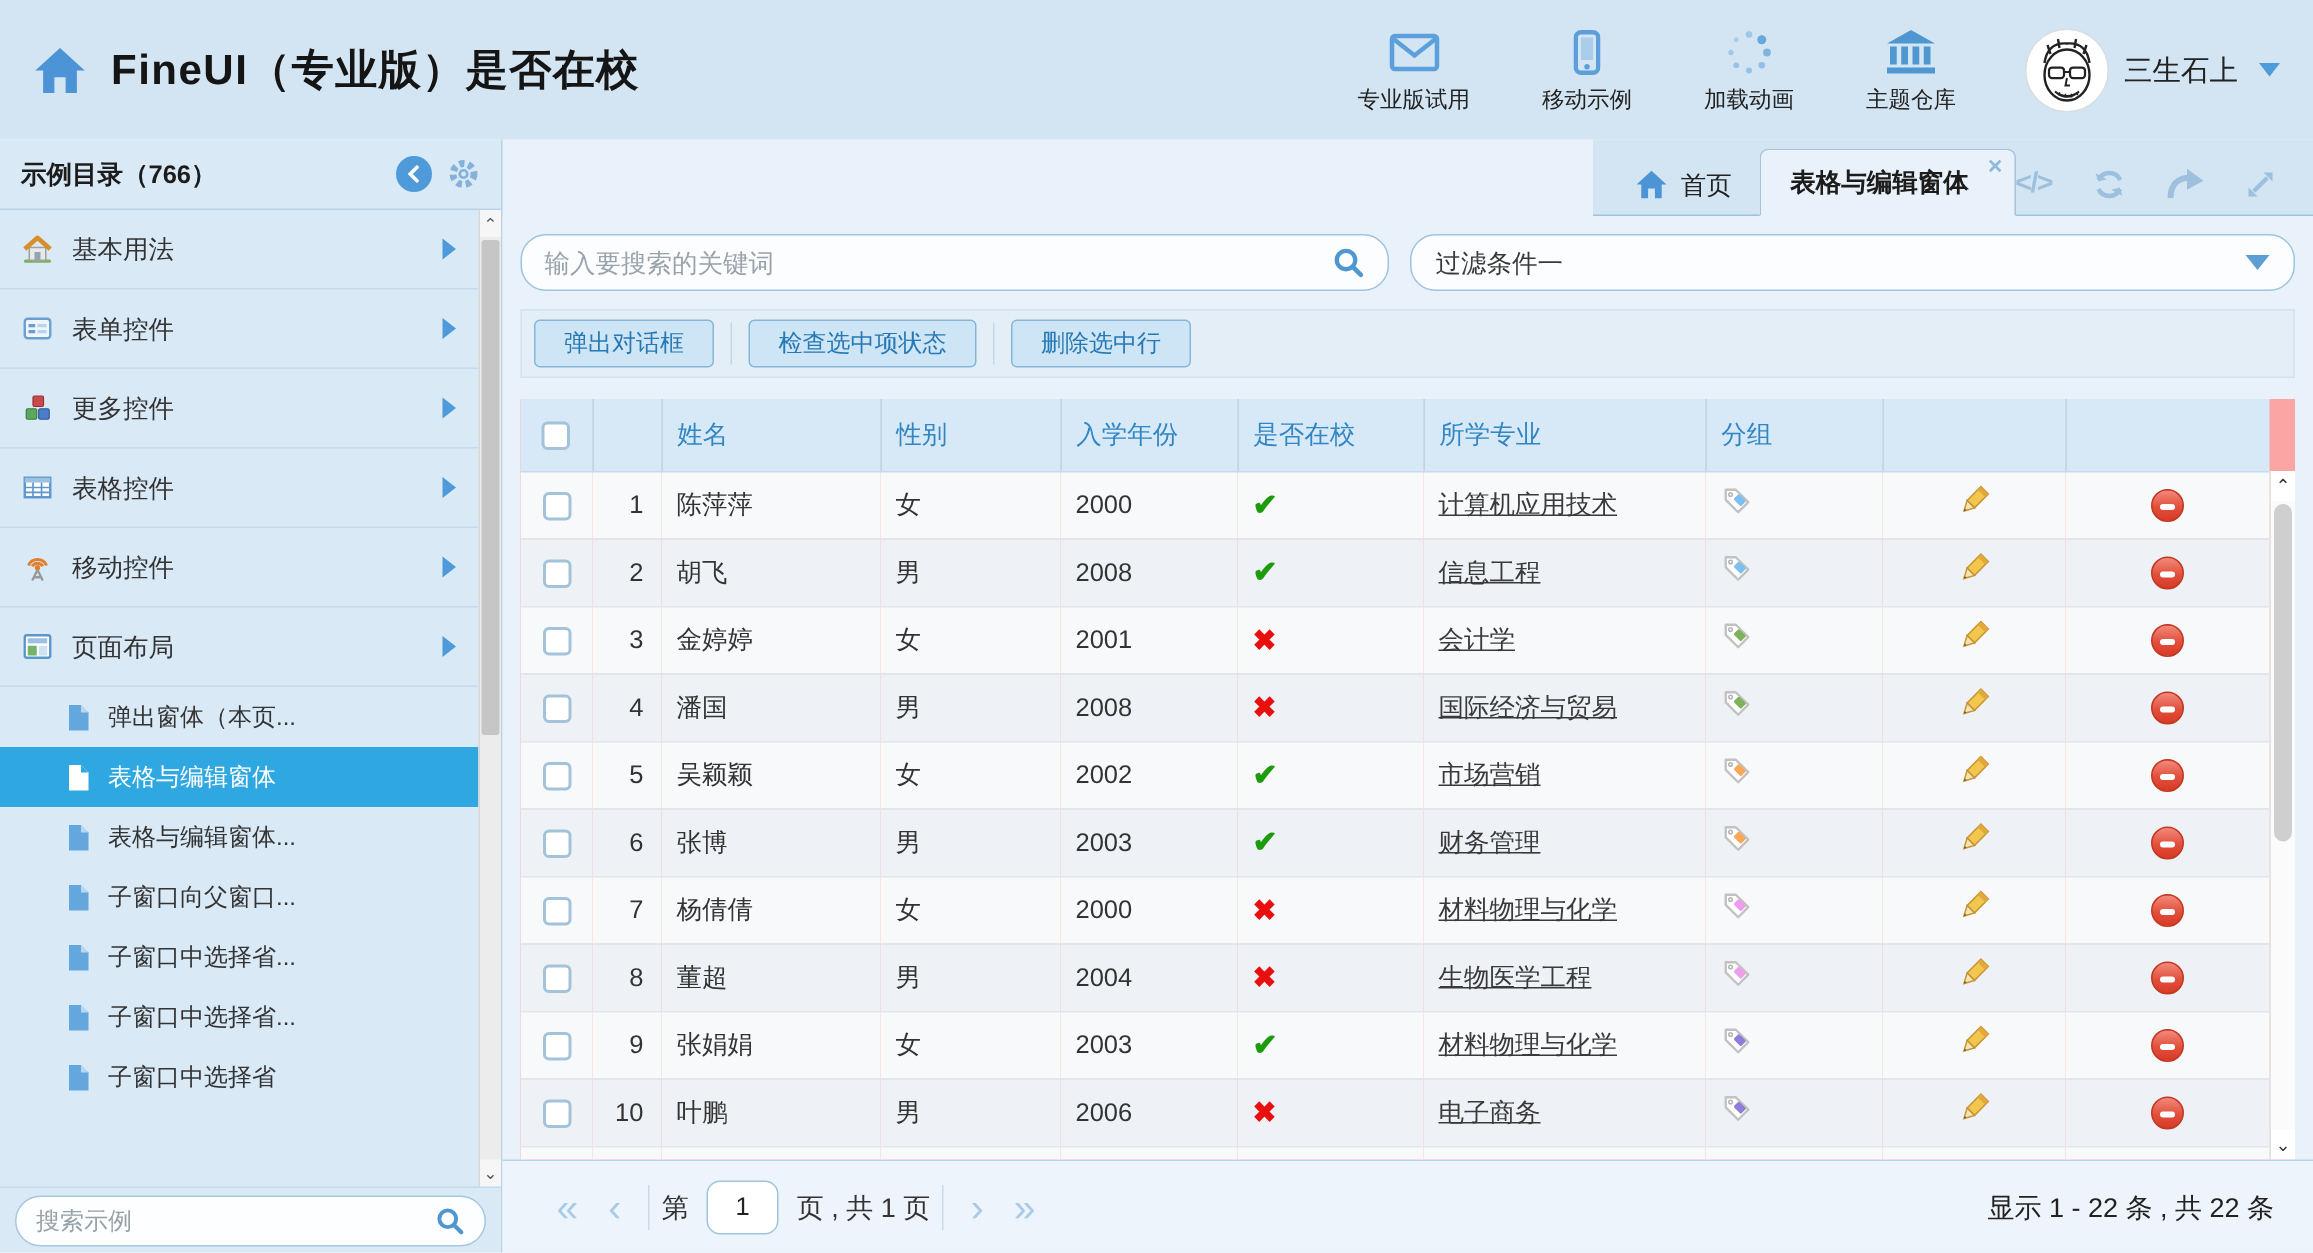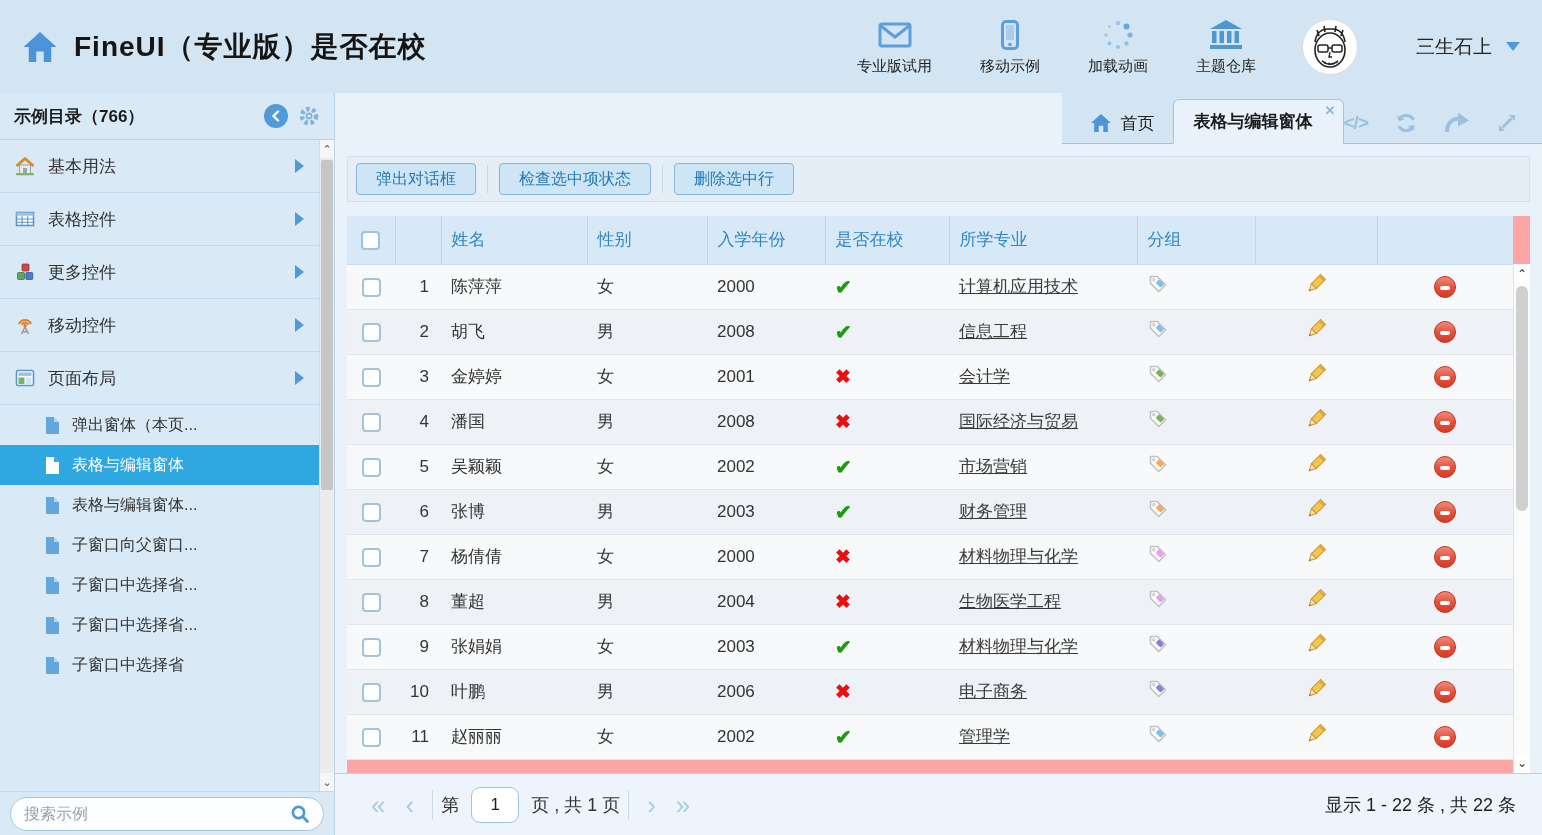--- a/index.html
+++ b/index.html
@@ -12,21 +12,21 @@
     padding:0 22px; flex:none; }
   .brand { display:flex; align-items:center; gap:16px; }
   .brand-title { font-size:28px; font-weight:bold; color:#151515; letter-spacing:1px; }
   .hnav { margin-left:auto; display:flex; align-items:flex-end; gap:48px; }
   .hnav-item { display:flex; flex-direction:column; align-items:center; gap:5px;
     font-size:15px; color:#222; cursor:pointer; }
   .hnav-item .ic { height:34px; display:flex; align-items:center; justify-content:center; }
   .userbox { display:flex; align-items:center; gap:10px; margin-left:46px; }
   .avatar { width:56px; height:56px; border-radius:50%; background:#fff;
     border:1px solid #d8dde2; overflow:hidden; }
-  .username { font-size:19px; color:#222;margin-left:48px; }
+  .username { font-size:19px; color:#222; }
   .caret-down { width:0; height:0; border-left:7px solid transparent;
     border-right:7px solid transparent; border-top:9px solid #4f9ad8; margin-left:4px; }
 
   
   .mainrow { flex:1; display:flex; min-height:0; }
 
   
   .sidebar { width:335px; flex:none; background:#d9e9f6; border-right:1px solid #b9d3e8;
     display:flex; flex-direction:column; }
   .side-head { height:47px; flex:none; display:flex; align-items:center; gap:10px;
@@ -255,37 +255,50 @@
                   <path d="M1.5 10 L10 2.5 L18.5 10" fill="none" stroke="#d98e2b" stroke-width="3" stroke-linejoin="round"></path>
                   <rect x="8" y="12" width="4" height="5.5" fill="#8fa7b5"></rect>
                 </svg>
             </span>
             <span class="label">基本用法</span>
             <span class="tri-right"></span>
           </div>
           <div class="menu-item">
             <span style="display:flex;">
               <svg width="20" height="20" viewBox="0 0 20 20">
-                  <rect x="1.5" y="3.5" width="17" height="13" fill="#fff" stroke="#5c97cc" stroke-width="1.6"></rect>
-                  <rect x="1.5" y="3.5" width="17" height="3.2" fill="#9cc2e2"></rect>
-                  <path d="M1.5 10 H18.5 M1.5 13.2 H18.5 M7 6.7 V16.5 M12.7 6.7 V16.5" stroke="#5c97cc" stroke-width="1.1"></path>
-                </svg>
-            </span>
-            <span class="label">表格控件</span>
+                  <rect x="1.5" y="3.5" width="17" height="13" rx="2" fill="#eef6fc" stroke="#6a9fd0" stroke-width="1.6"></rect>
+                  <rect x="4" y="7" width="4.5" height="2.2" fill="#6a9fd0"></rect>
+                  <rect x="10" y="7" width="6" height="2.2" fill="#b9d3ea"></rect>
+                  <rect x="4" y="11" width="4.5" height="2.2" fill="#6a9fd0"></rect>
+                  <rect x="10" y="11" width="6" height="2.2" fill="#b9d3ea"></rect>
+                </svg>
+            </span>
+            <span class="label">表单控件</span>
             <span class="tri-right"></span>
           </div>
           <div class="menu-item">
             <span style="display:flex;">
               <svg width="20" height="20" viewBox="0 0 20 20">
                   <rect x="7" y="2" width="7" height="7" rx="1" fill="#c94a4a" stroke="#9c3030" stroke-width="0.8"></rect>
                   <rect x="2.5" y="10.5" width="7" height="7" rx="1" fill="#5aa85e" stroke="#3c7c40" stroke-width="0.8"></rect>
                   <rect x="10.8" y="10.5" width="7" height="7" rx="1" fill="#4a7cc8" stroke="#31589c" stroke-width="0.8"></rect>
                 </svg>
             </span>
             <span class="label">更多控件</span>
+            <span class="tri-right"></span>
+          </div>
+          <div class="menu-item">
+            <span style="display:flex;">
+              <svg width="20" height="20" viewBox="0 0 20 20">
+                  <rect x="1.5" y="3.5" width="17" height="13" fill="#fff" stroke="#5c97cc" stroke-width="1.6"></rect>
+                  <rect x="1.5" y="3.5" width="17" height="3.2" fill="#9cc2e2"></rect>
+                  <path d="M1.5 10 H18.5 M1.5 13.2 H18.5 M7 6.7 V16.5 M12.7 6.7 V16.5" stroke="#5c97cc" stroke-width="1.1"></path>
+                </svg>
+            </span>
+            <span class="label">表格控件</span>
             <span class="tri-right"></span>
           </div>
           <div class="menu-item">
             <span style="display:flex;">
               <svg width="20" height="20" viewBox="0 0 20 20">
                   <path d="M4 9 A6.5 6.5 0 0 1 16 9" fill="none" stroke="#e0802f" stroke-width="2"></path>
                   <path d="M6.5 9.5 A4 4 0 0 1 13.5 9.5" fill="none" stroke="#e0802f" stroke-width="2"></path>
                   <circle cx="10" cy="10.5" r="1.8" fill="#e0802f"></circle>
                   <path d="M10 12 L6.5 19 M10 12 L13.5 19 M7.6 16.8 H12.4" stroke="#9a9a9a" stroke-width="1.6"></path>
                 </svg>
@@ -426,20 +439,35 @@
                 <path d="M6.5 15.5 L15.5 6.5" stroke="#9cc0de" stroke-width="3"></path>
                 <path d="M13 3 H19 V9 Z" fill="#9cc0de"></path>
                 <path d="M9 19 H3 V13 Z" fill="#9cc0de"></path>
               </svg>
           </span>
         </div>
       </div>
 
       <div class="panel">
 
+        <div class="searchrow">
+          <div class="kw-input">
+            <span class="ph">输入要搜索的关键词</span>
+            <span style="display:flex;">
+              <svg width="22" height="22" viewBox="0 0 20 20">
+                  <circle cx="8.5" cy="8.5" r="5.6" fill="none" stroke="#4f97d0" stroke-width="2.6"></circle>
+                  <path d="M12.8 12.8 L17.5 17.5" stroke="#4f97d0" stroke-width="2.8" stroke-linecap="round"></path>
+                </svg>
+            </span>
+          </div>
+          <div class="filter-select">
+            <span class="val">过滤条件一</span>
+            <span class="filter-caret"></span>
+          </div>
+        </div>
 
         <div class="btnrow">
           <div class="btn">弹出对话框</div>
           <div class="btn-div"></div>
           <div class="btn">检查选中项状态</div>
           <div class="btn-div"></div>
           <div class="btn">删除选中行</div>
         </div>
 
         <div class="tablewrap">

